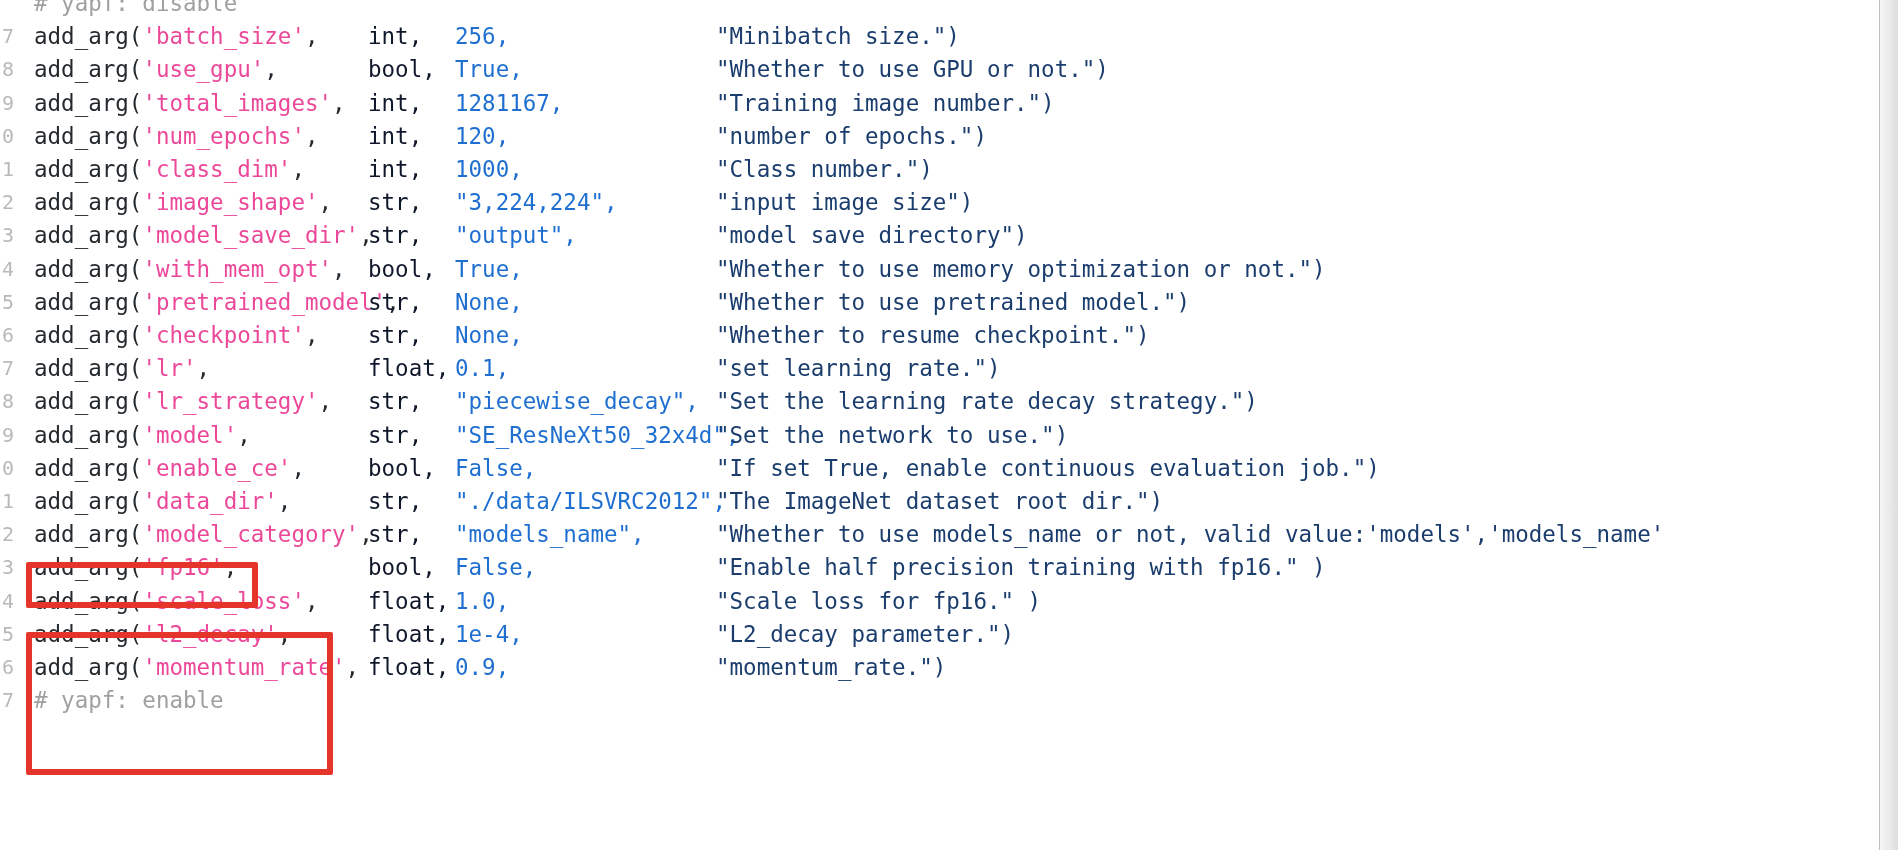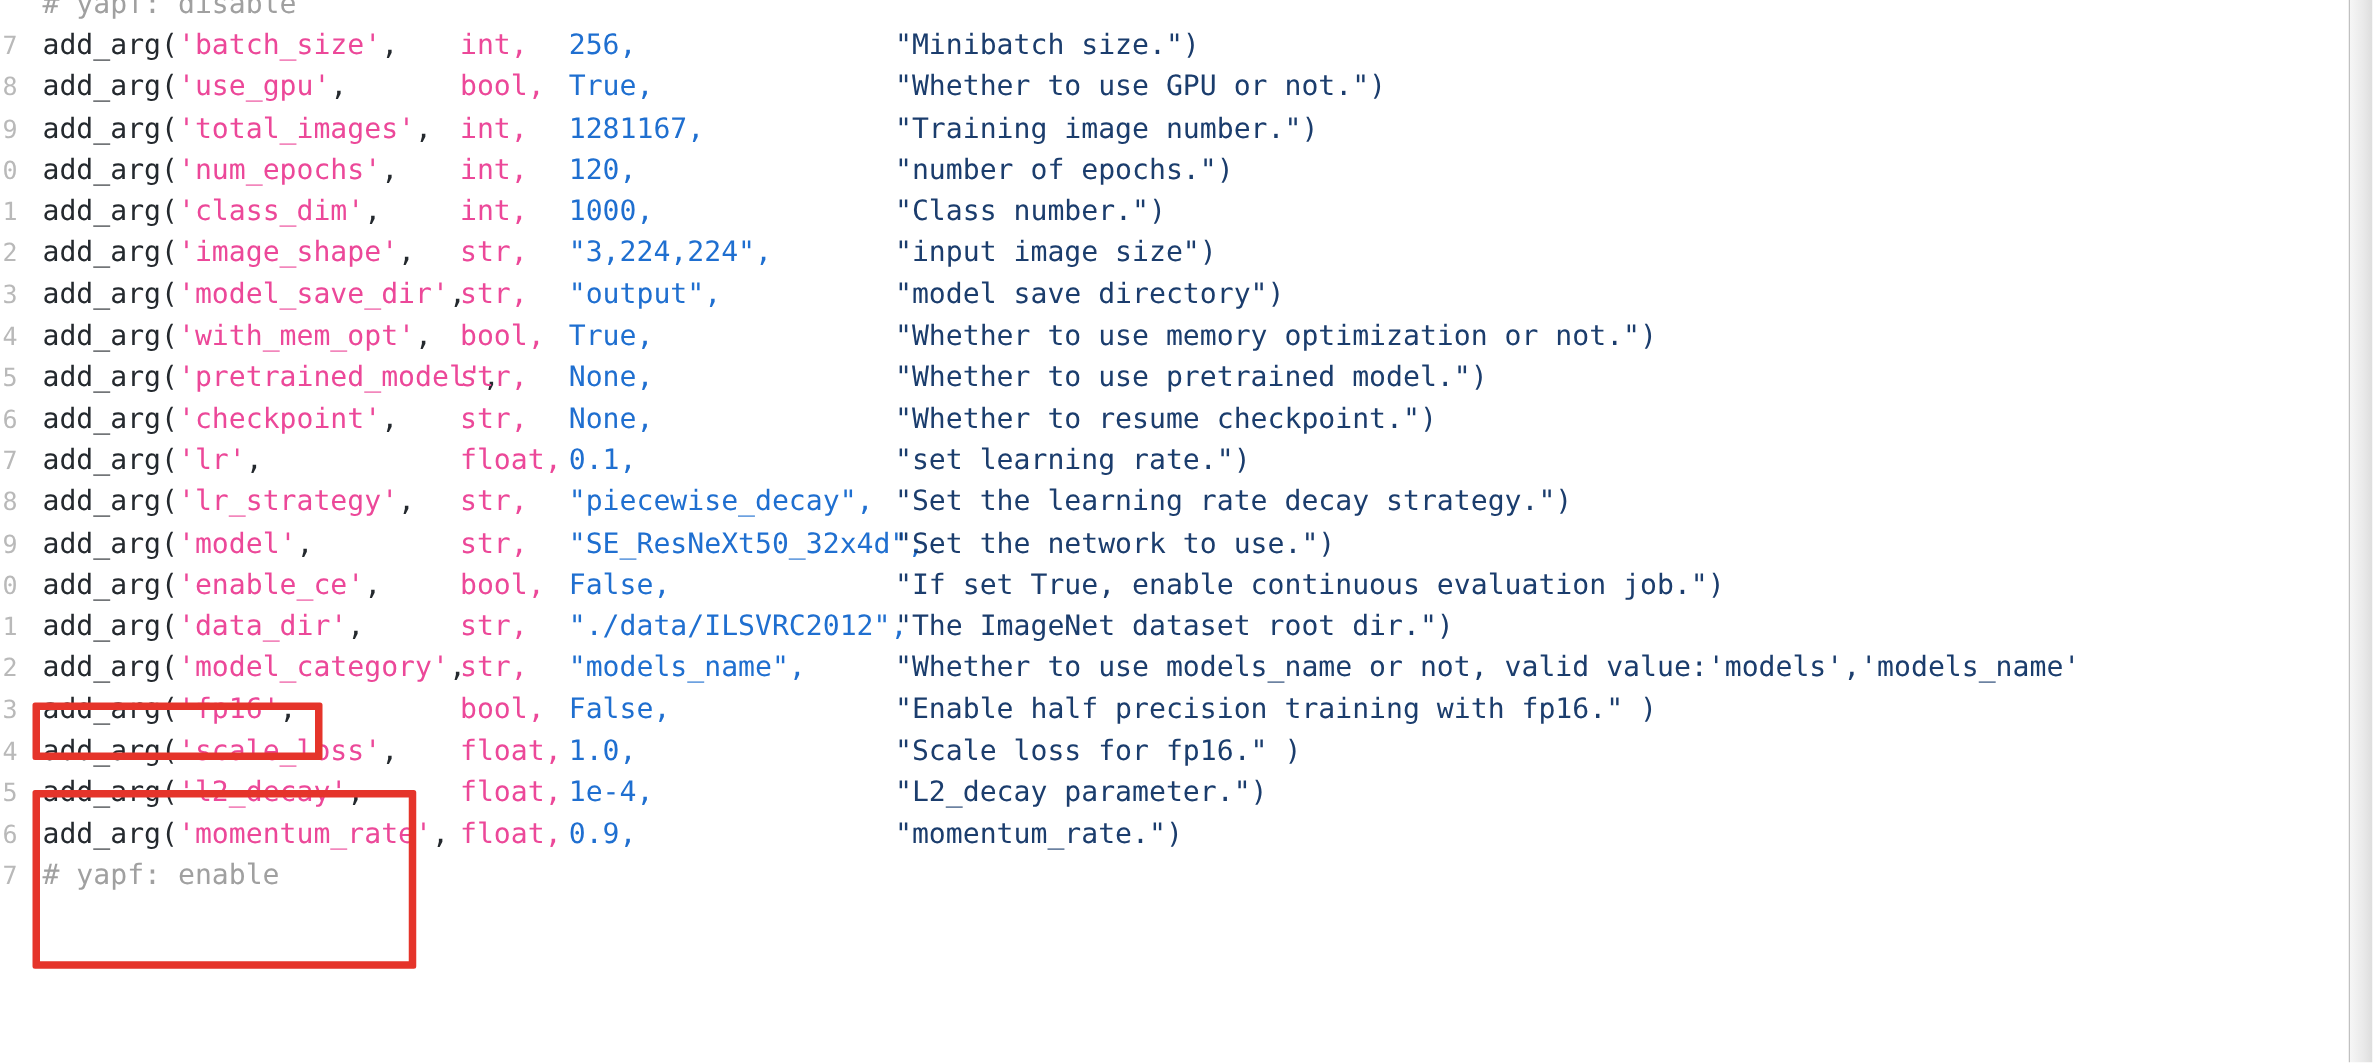--- a/index.html
+++ b/index.html
@@ -85,21 +85,21 @@
   
   .col-name  { position: absolute; left: 0px;   white-space: pre; }
   .col-type  { position: absolute; left: 334px; white-space: pre; }
   .col-val   { position: absolute; left: 421px; white-space: pre; }
   .col-doc   { position: absolute; left: 682px; white-space: pre; }
 
   
   .t-fn     { color: #24292e; }
   .t-str    { color: #ec4899; }
   .t-punct  { color: #24292e; }
-  .t-type   { color: #ec4899; }
+  .t-type   { color: #0f172a; }
   .t-val    { color: #1f6fd0; }
   .t-doc    { color: #1b3d6d; }
   .t-cmt    { color: #a0a0a0; }
 
   
   .anno-box {
     position: absolute;
     border: 6px solid #e5342a;
     border-radius: 2px;
     box-sizing: border-box;

